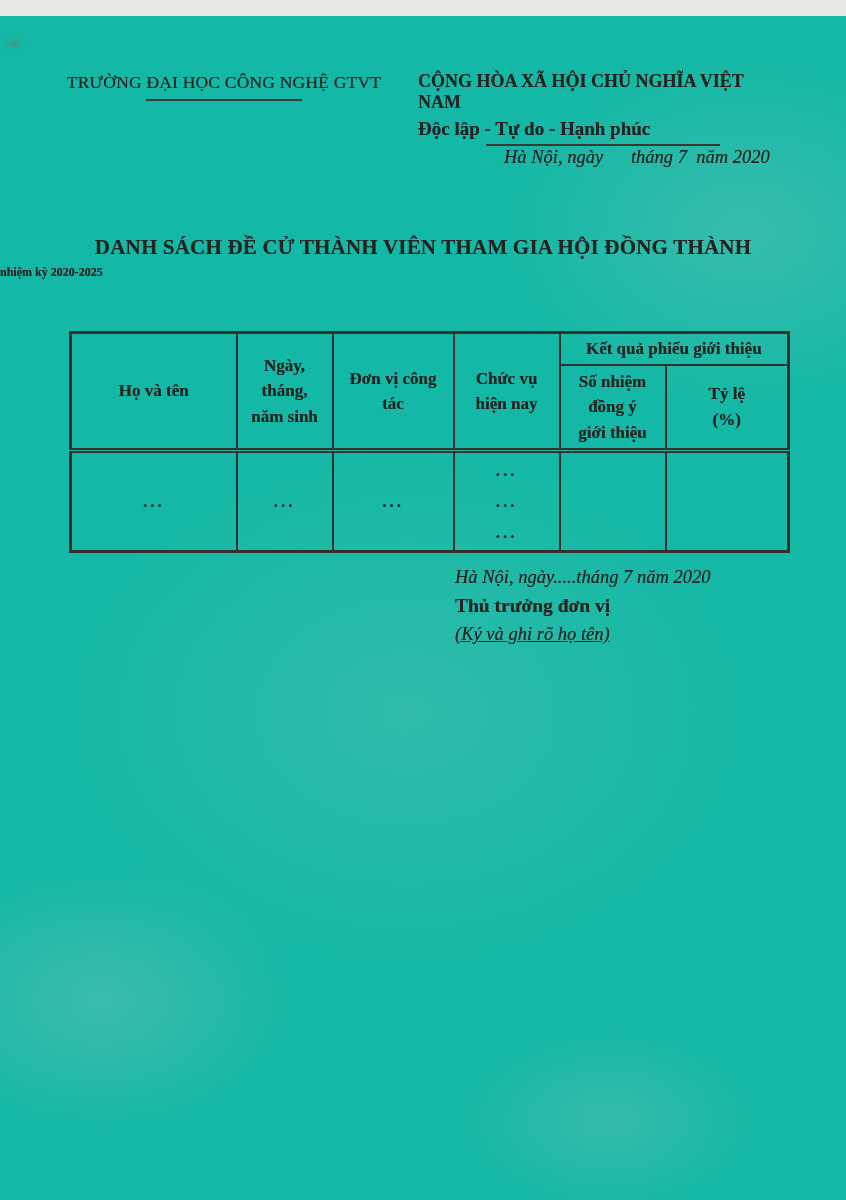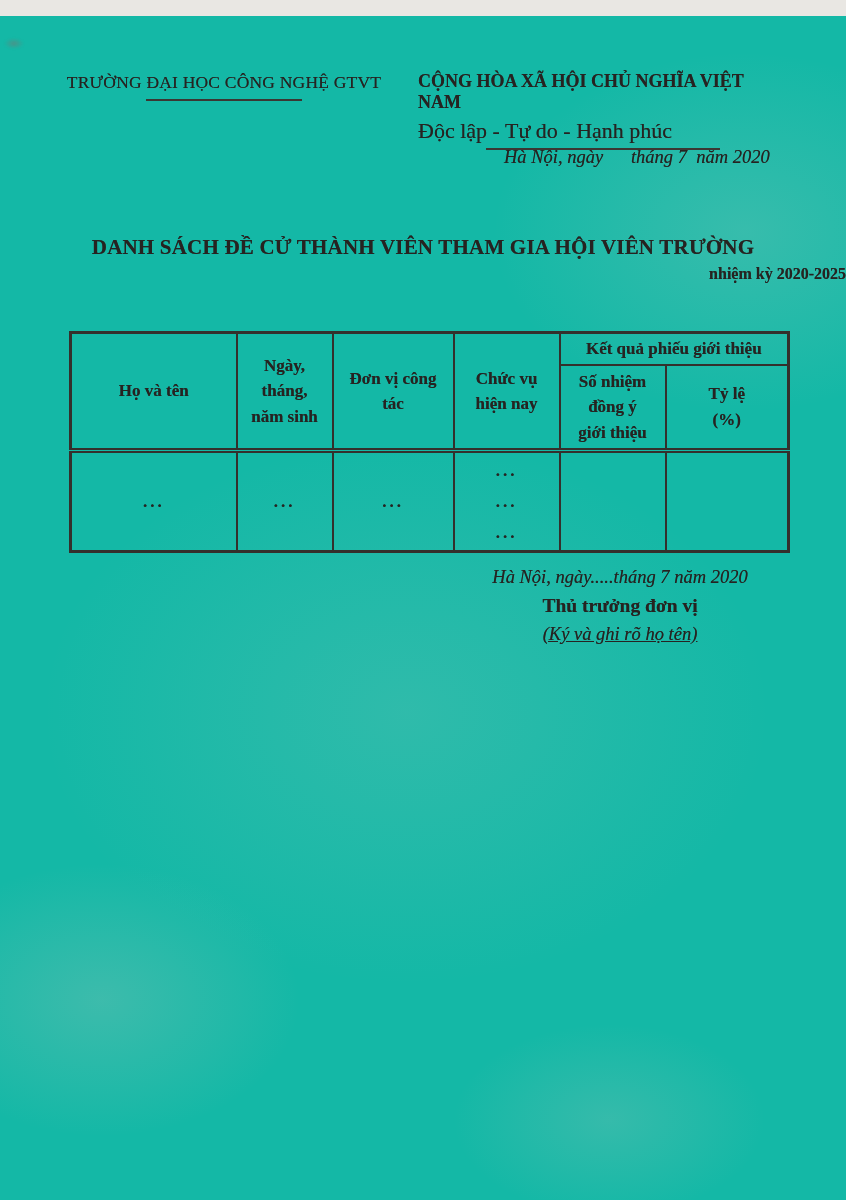--- a/index.html
+++ b/index.html
@@ -42,35 +42,35 @@
   
   .hdr-left  { position: absolute; left: 58px;  top: 56px; width: 332px; text-align: center; }
   .hdr-left .l1 { font-size: 17.5px; letter-spacing: 0.2px; }
   .hdr-left .l2 { font-size: 19.5px; font-weight: bold; margin-top: 5px; letter-spacing: 0.3px; }
   .rule { height: 2px; background: #3b3733; margin: 6px auto 0; }
   .rule-left  { width: 156px; }
   .rule-right { width: 234px; margin-top: 4px; }
 
   .hdr-right { position: absolute; left: 418px; top: 55px; width: 370px; text-align: left; }
   .hdr-right .l1 { font-size: 18px;   font-weight: bold; }
-  .hdr-right .l2 { font-size: 22px; font-weight: normal; margin-top: 5px; }
+  .hdr-right .l2 { font-size: 19px; font-weight: bold; margin-top: 5px; }
 
   .hdr-date {
     position: absolute; left: 504px; top: 131px;
     font-style: italic; font-size: 18.5px; white-space: pre;
   }
 
   
   .title1 {
     position: absolute; left: 0; right: 0; top: 219px;
     text-align: center; font-weight: bold; font-size: 21px; letter-spacing: 0.2px;
   }
   .title2 {
     position: absolute; left: 0; right: 0; top: 249px;
-    text-align: right; font-weight: bold; font-size: 16px;
+    text-align: left; font-weight: bold; font-size: 12px;
   }
 
   
   .nom-table {
     position: absolute; left: 69px; top: 315px; width: 718px;
     border-collapse: collapse; table-layout: fixed;
     border: 3px solid #34302c;
   }
   .nom-table th, .nom-table td {
     border: 2px solid #34302c;
@@ -85,21 +85,21 @@
   .th-line    { display: block; }
 
   .nom-table tbody td {
     border-top: 5px double #34302c;
     font-size: 17px; font-weight: bold; letter-spacing: 3px;
   }
   .cell-chucvu { vertical-align: top; padding-top: 4px; }
   .cell-chucvu .dots-line { display: block; line-height: 31px; }
 
   
-  .sig { position: absolute; left: 455px; top: 551px; width: 330px; text-align: center; }
+  .sig { position: absolute; left: 455px; top: 551px; width: 330px; text-align: left; }
   .sig-date { font-style: italic; font-size: 18.5px; }
   .sig-role { font-weight: bold;  font-size: 19.5px; margin-top: 7px; }
   .sig-note { font-style: italic; font-size: 18.5px; margin-top: 7px; text-decoration: underline; }
 
   .pageno { position: absolute; left: 429px; bottom: -7px; font-size: 20px; }
 </style>
 </head>
 <body>
 
 <div class="page">
@@ -112,21 +112,21 @@
   </div>
 
   <div class="hdr-right">
     <div class="l1">CỘNG HÒA XÃ HỘI CHỦ NGHĨA VIỆT NAM</div>
     <div class="l2">Độc lập - Tự do - Hạnh phúc</div>
     <div class="rule rule-right"></div>
   </div>
 
   <div class="hdr-date">Hà Nội, ngày      tháng 7  năm 2020</div>
 
-  <div class="title1">DANH SÁCH ĐỀ CỬ THÀNH VIÊN THAM GIA HỘI VIÊN TRƯỜNG</div>
+  <div class="title1">DANH SÁCH ĐỀ CỬ THÀNH VIÊN THAM GIA HỘI ĐỒNG THÀNH</div>
   <div class="title2">nhiệm kỳ 2020-2025</div>
 
   <table class="nom-table">
     <colgroup>
       <col style="width:166px">
         <col style="width:96px">
         <col style="width:121px">
       <col style="width:106px">
         <col style="width:106px">
         <col style="width:123px">

